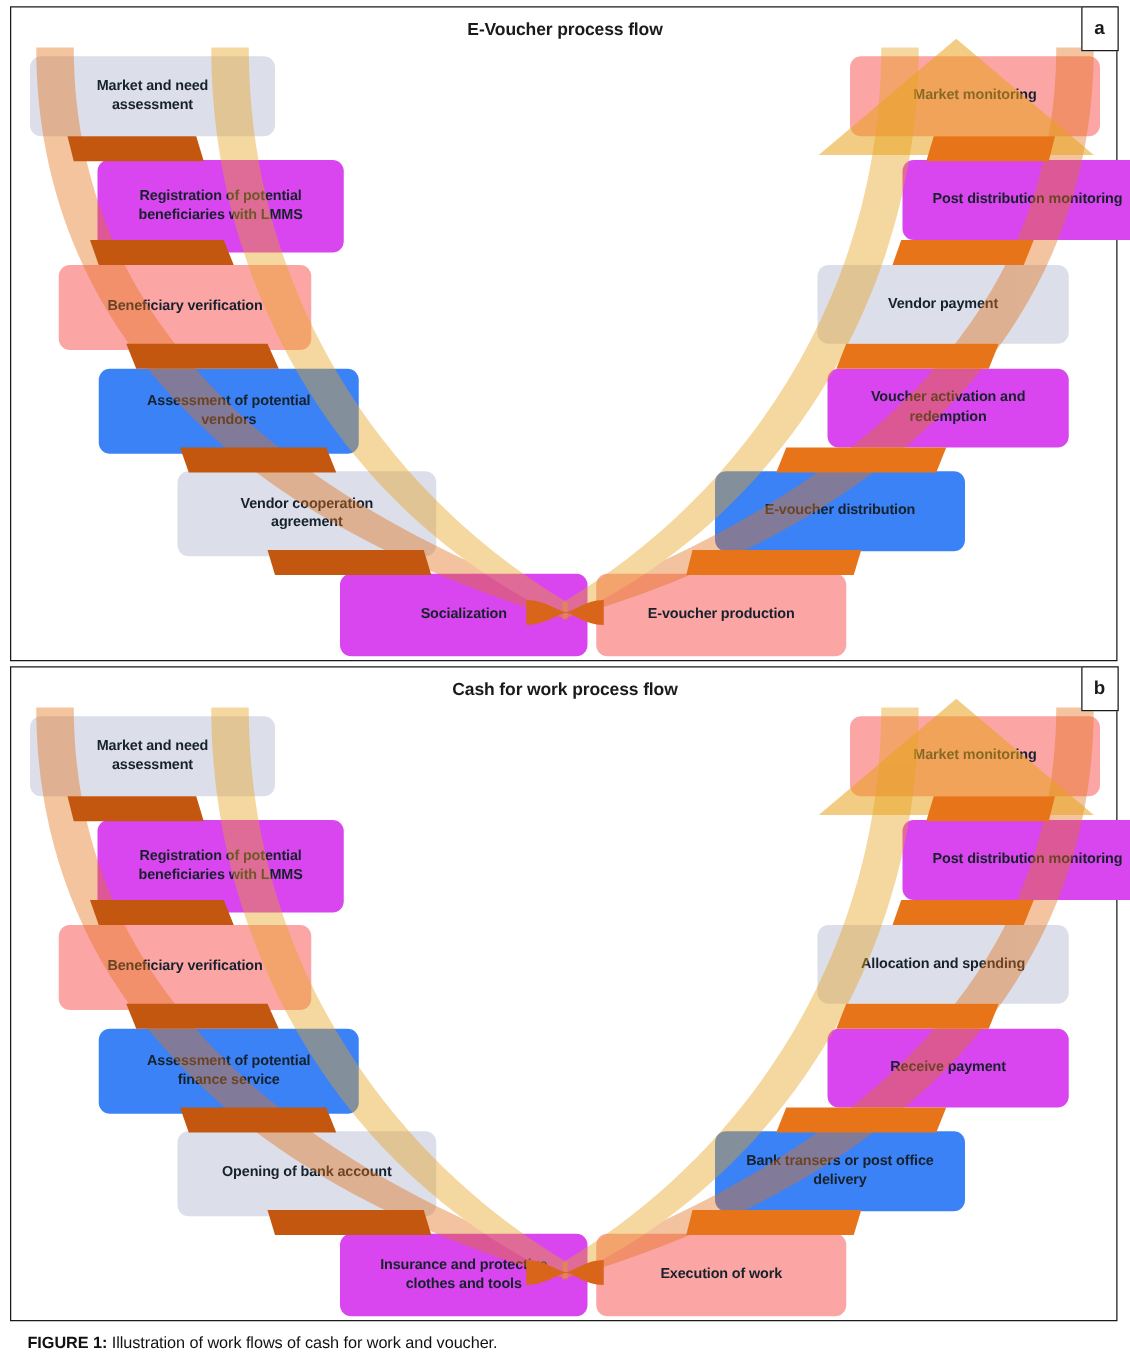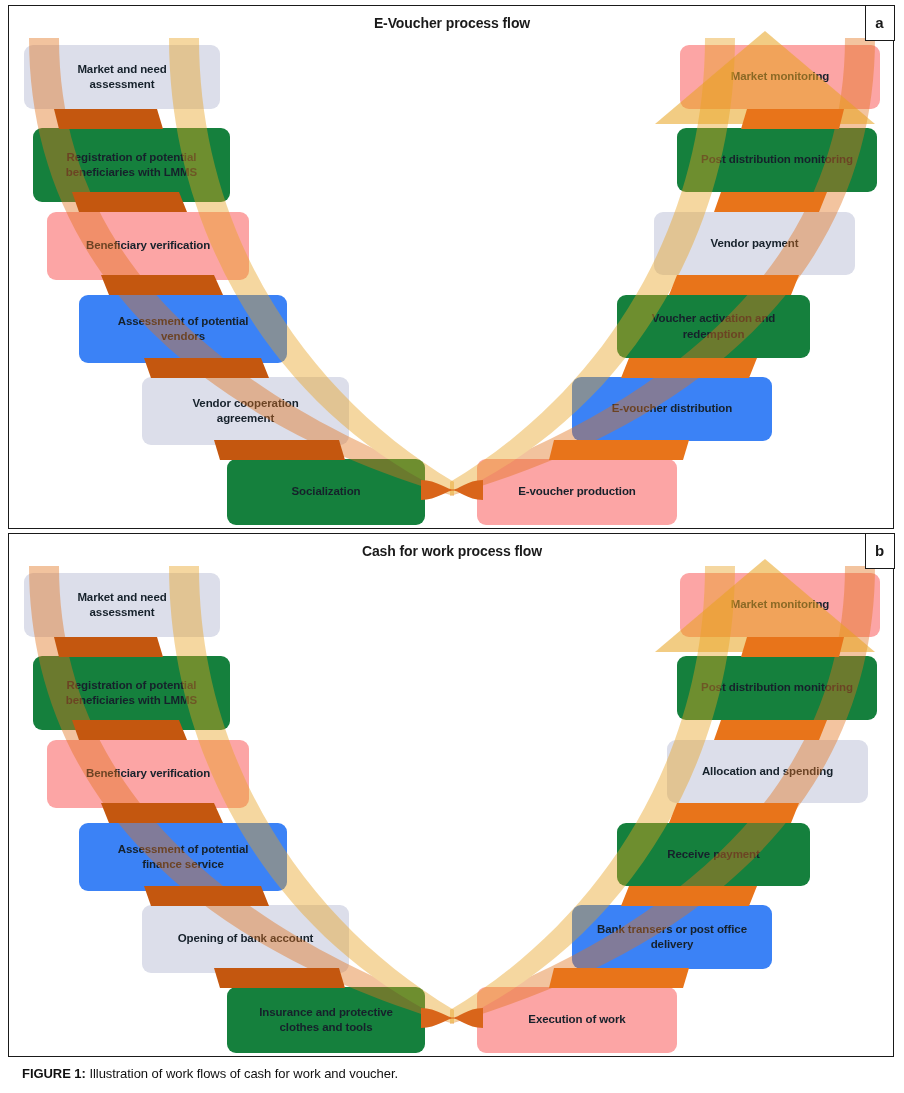--- a/index.html
+++ b/index.html
@@ -35,21 +35,21 @@
   
   .step{
     position:absolute;border-radius:9px;z-index:10;
     display:flex;align-items:center;justify-content:center;
     text-align:center;box-sizing:border-box;
     font-size:11.5px;font-weight:bold;color:#16212b;line-height:1.32;
     padding:4px 24px;letter-spacing:-0.1px;
   }
   .step span{display:block;}
   .c-lav  {background:#dcdeea;}
-  .c-grn  {background:#15803d;}
+  .c-grn  {background:#d946ef;margin-left:45px;}
   .c-yel  {background:#fca5a5;}
   .c-blu  {background:#3b82f6;}
 
   
   .step.under{z-index:4;}
 
   .caption{
     position:absolute;left:8px;top:1066px;width:886px;
     font-size:13px;color:#111;letter-spacing:-0.05px;padding-left:14px;
   }
@@ -196,21 +196,21 @@
     <div class="step c-grn under" style="left:218px;top:453px;width:198px;height:66px;">
       <span>Insurance and protective clothes and tools</span>
     </div>
 
     <div class="step c-yel under" style="left:671px;top:39px;width:200px;height:64px;">
       <span>Market monitoring</span>
     </div>
     <div class="step c-grn under" style="left:668px;top:122px;width:200px;height:64px;">
       <span>Post distribution monitoring</span>
     </div>
-    <div class="step c-lav under" style="left:645px;top:206px;width:201px;height:63px;margin-left:13px;">
+    <div class="step c-lav under" style="left:645px;top:206px;width:201px;height:63px;">
       <span>Allocation and spending</span>
     </div>
     <div class="step c-grn under" style="left:608px;top:289px;width:193px;height:63px;">
       <span>Receive payment</span>
     </div>
     <div class="step c-blu under" style="left:563px;top:371px;width:200px;height:64px;">
       <span>Bank transers or post office delivery</span>
     </div>
     <div class="step c-yel under" style="left:468px;top:453px;width:200px;height:66px;">
       <span>Execution of work</span>

